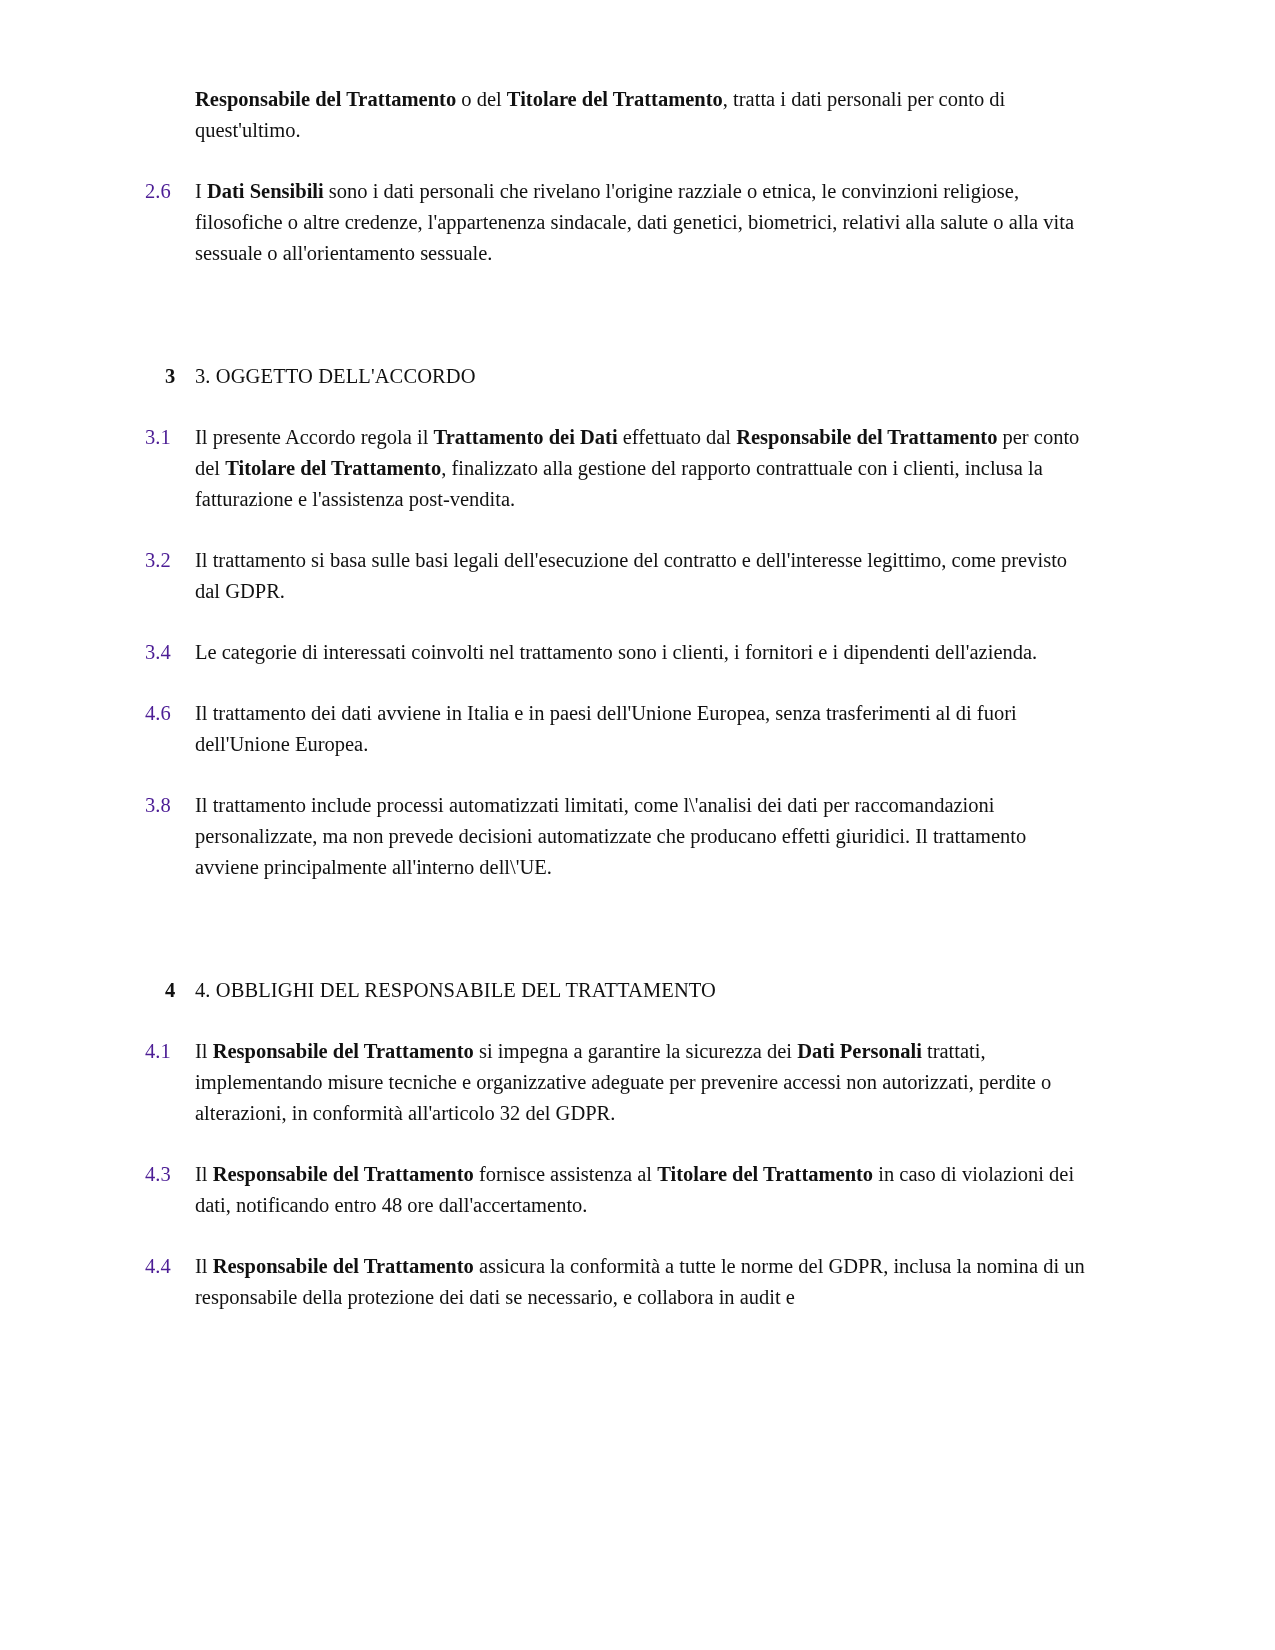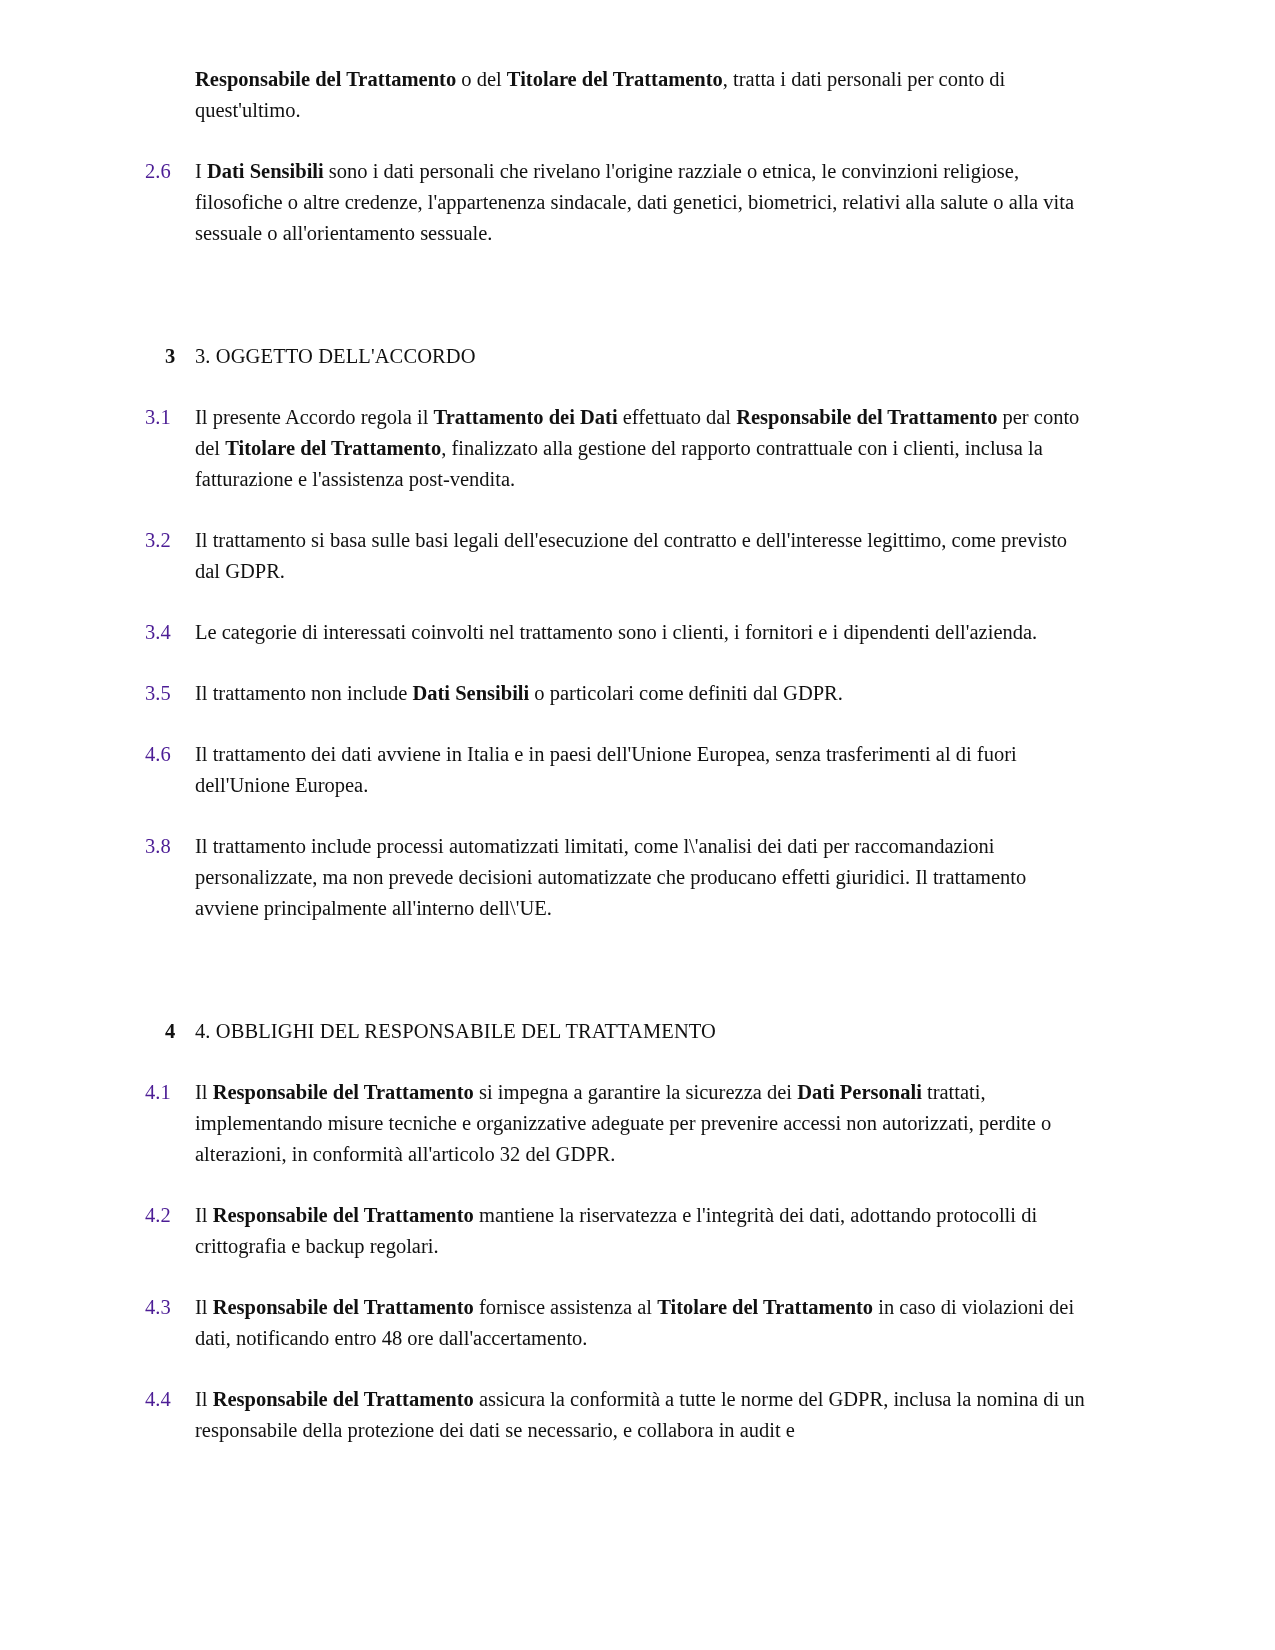--- a/index.html
+++ b/index.html
@@ -14,21 +14,21 @@
     font-family: "Liberation Serif", "DejaVu Serif", serif;
     color: #111111;
     -webkit-font-smoothing: antialiased;
   }
 
   .page {
     position: relative;
     width: 1275px;
     height: 1466px;
     box-sizing: border-box;
-    padding: 64px 185px 0 145px;
+    padding: 84px 185px 0 145px;
     background: #ffffff;
   }
 
   .doc-body {
     font-size: 20.5px;
     line-height: 31px;
   }
 
   
   .clause {
@@ -109,45 +109,37 @@
       </div>
       <div class="clause">
         <div class="clause-num">3.2</div>
         <div class="clause-body"><span>Il trattamento si basa sulle basi legali dell'esecuzione del contratto e dell'interesse legittimo, come previsto dal GDPR.</span></div>
       </div>
       <div class="clause">
         <div class="clause-num">3.4</div>
         <div class="clause-body"><span>Le categorie di interessati coinvolti nel trattamento sono i clienti, i fornitori e i dipendenti dell'azienda.</span></div>
       </div>
       <div class="clause">
-        <div class="clause-num">3.5</div>
-        <div class="clause-body"><span>Il trattamento non include </span><strong>Dati Sensibili</strong><span> o particolari come definiti dal GDPR.</span></div>
-      </div>
-      <div class="clause">
         <div class="clause-num">4.6</div>
         <div class="clause-body"><span>Il trattamento dei dati avviene in Italia e in paesi dell'Unione Europea, senza trasferimenti al di fuori dell'Unione Europea.</span></div>
       </div>
       <div class="clause">
         <div class="clause-num">3.8</div>
         <div class="clause-body"><span>Il trattamento include processi automatizzati limitati, come l\'analisi dei dati per raccomandazioni personalizzate, ma non prevede decisioni automatizzate che producano effetti giuridici. Il trattamento avviene principalmente all'interno dell\'UE.</span></div>
       </div>
       <div class="gap-before-heading"></div>
       <div class="section-heading">
         <div class="head-num">4</div>
         <div class="head-text">4. OBBLIGHI DEL RESPONSABILE DEL TRATTAMENTO</div>
       </div>
       <div class="clause">
         <div class="clause-num">4.1</div>
         <div class="clause-body"><span>Il </span><strong>Responsabile del Trattamento</strong><span> si impegna a garantire la sicurezza dei </span><strong>Dati Personali</strong><span> trattati, implementando misure tecniche e organizzative adeguate per prevenire accessi non autorizzati, perdite o alterazioni, in conformità all'articolo 32 del GDPR.</span></div>
       </div>
       <div class="clause">
-        <div class="clause-num">4.2</div>
-        <div class="clause-body"><span>Il </span><strong>Responsabile del Trattamento</strong><span> mantiene la riservatezza e l'integrità dei dati, adottando protocolli di crittografia e backup regolari.</span></div>
-      </div>
-      <div class="clause">
         <div class="clause-num">4.3</div>
         <div class="clause-body"><span>Il </span><strong>Responsabile del Trattamento</strong><span> fornisce assistenza al </span><strong>Titolare del Trattamento</strong><span> in caso di violazioni dei dati, notificando entro 48 ore dall'accertamento.</span></div>
       </div>
       <div class="clause">
         <div class="clause-num">4.4</div>
         <div class="clause-body"><span>Il </span><strong>Responsabile del Trattamento</strong><span> assicura la conformità a tutte le norme del GDPR, inclusa la nomina di un responsabile della protezione dei dati se necessario, e collabora in audit e</span></div>
       </div>
     </div>
 </div>
 

